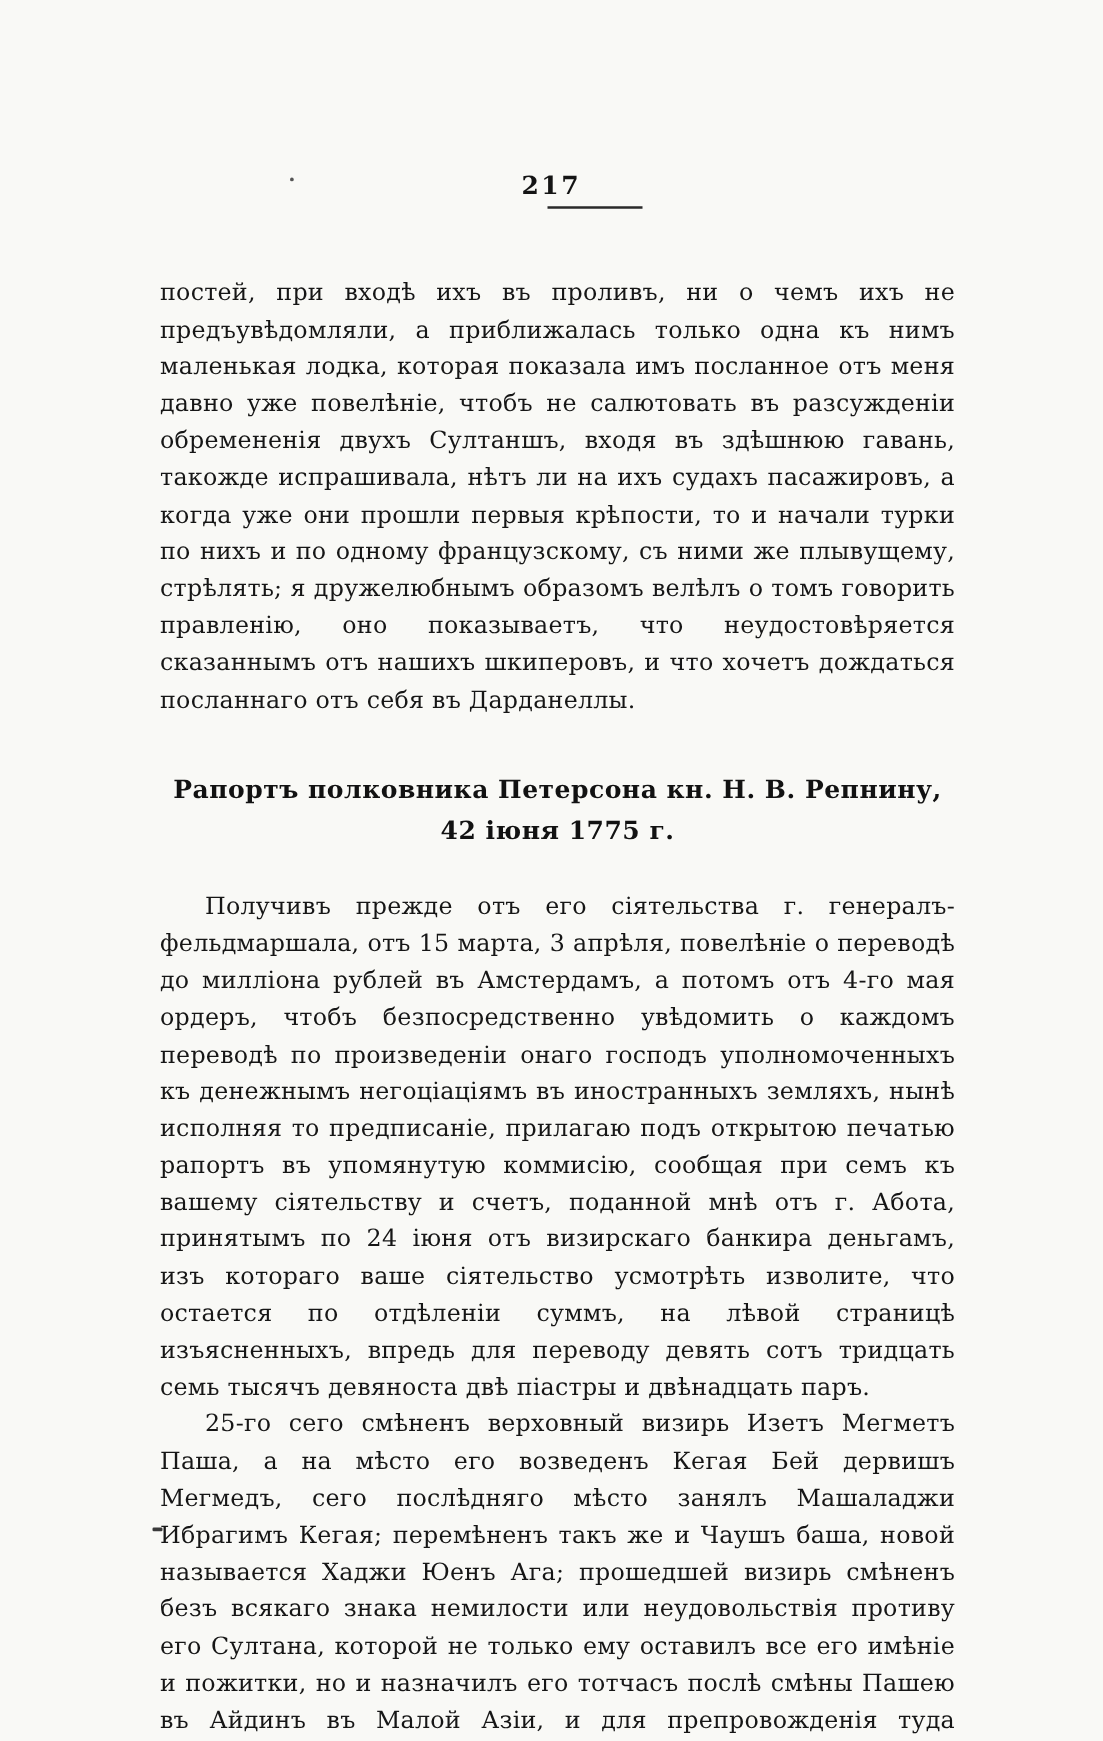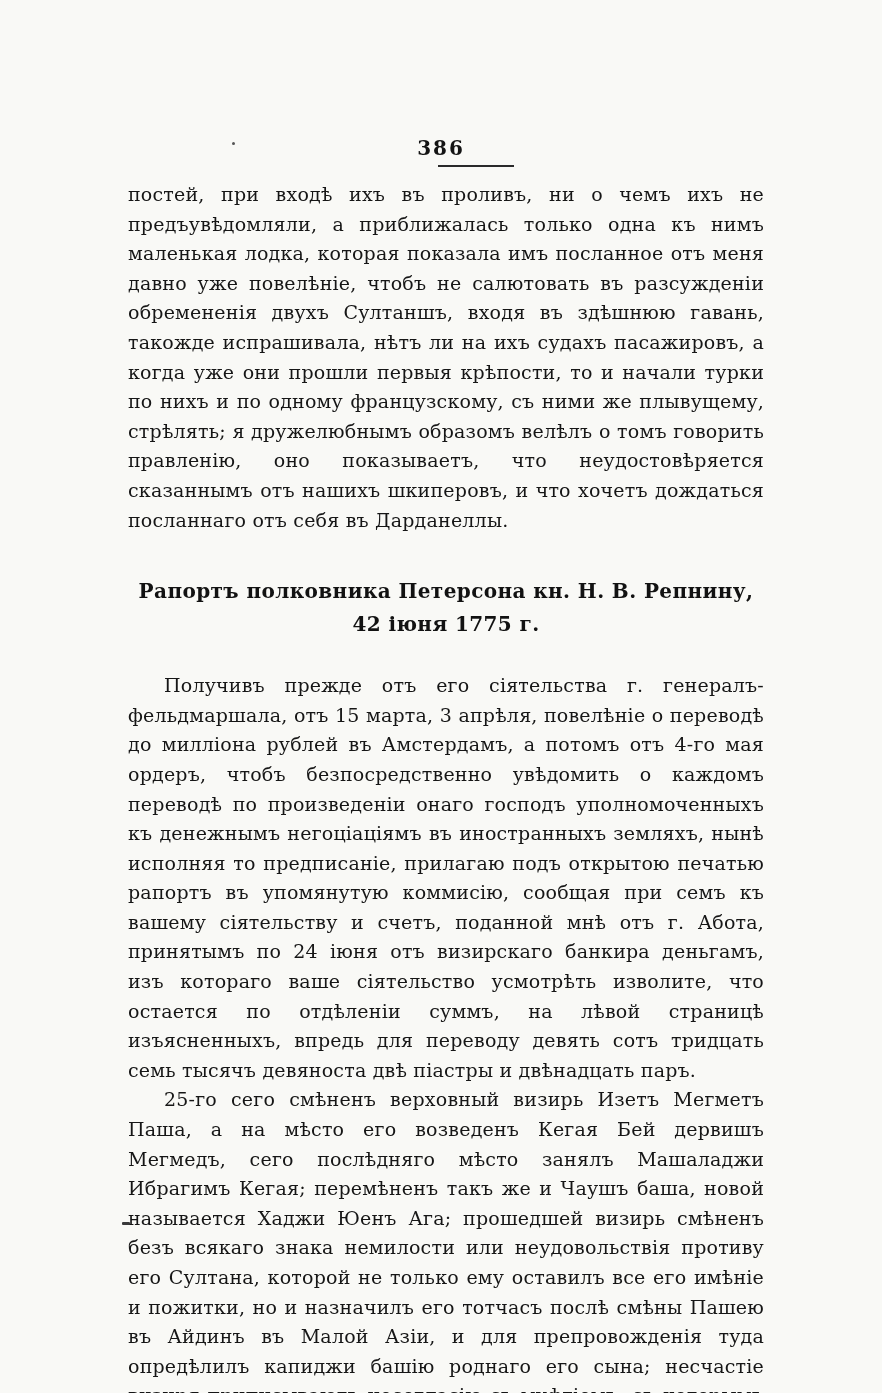--- a/index.html
+++ b/index.html
@@ -57,20 +57,21 @@
     letter-spacing: 0.2px;
   }
 
   .para {
     text-indent: 36px;
     text-align: justify;
   }
 
   .para.no-indent {
     text-indent: 0;
+    margin-top: 40px;
   }
 
   .report-heading {
     font-size: 20px;
     font-weight: bold;
     text-align: center;
     text-indent: 0;
     line-height: 33px;
     margin-top: 40px;
     margin-bottom: 30px;
@@ -97,21 +98,21 @@
     background: #555;
     border-radius: 50%;
   }
 </style>
 </head>
 <body>
 
 <div class="page">
 
   <div class="page-header">
-    <span class="page-number">386</span>
+    <span class="page-number">217</span>
   </div>
   <div class="page-number-rule"></div>
   <div class="dot-artifact"></div>
 
   <div class="text-block">
 
     <p class="para no-indent">постей, при входѣ ихъ въ проливъ, ни о чемъ ихъ не предъувѣдомляли, а приближалась только одна къ нимъ маленькая лодка, которая показала имъ посланное отъ меня давно уже повелѣніе, чтобъ не салютовать въ разсужденіи обремененія двухъ Султаншъ, входя въ здѣшнюю гавань, такожде испрашивала, нѣтъ ли на ихъ судахъ пасажировъ, а когда уже они прошли первыя крѣпости, то и начали турки по нихъ и по одному французскому, съ ними же плывущему, стрѣлять; я дружелюбнымъ образомъ велѣлъ о томъ говорить правленію, оно показываетъ, что неудостовѣряется сказаннымъ отъ нашихъ шкиперовъ, и что хочетъ дождаться посланнаго отъ себя въ Дарданеллы.</p>
 
     <h2 class="report-heading">Рапортъ полковника Петерсона кн. Н. В. Репнину, 42 іюня 1775 г.</h2>
 

